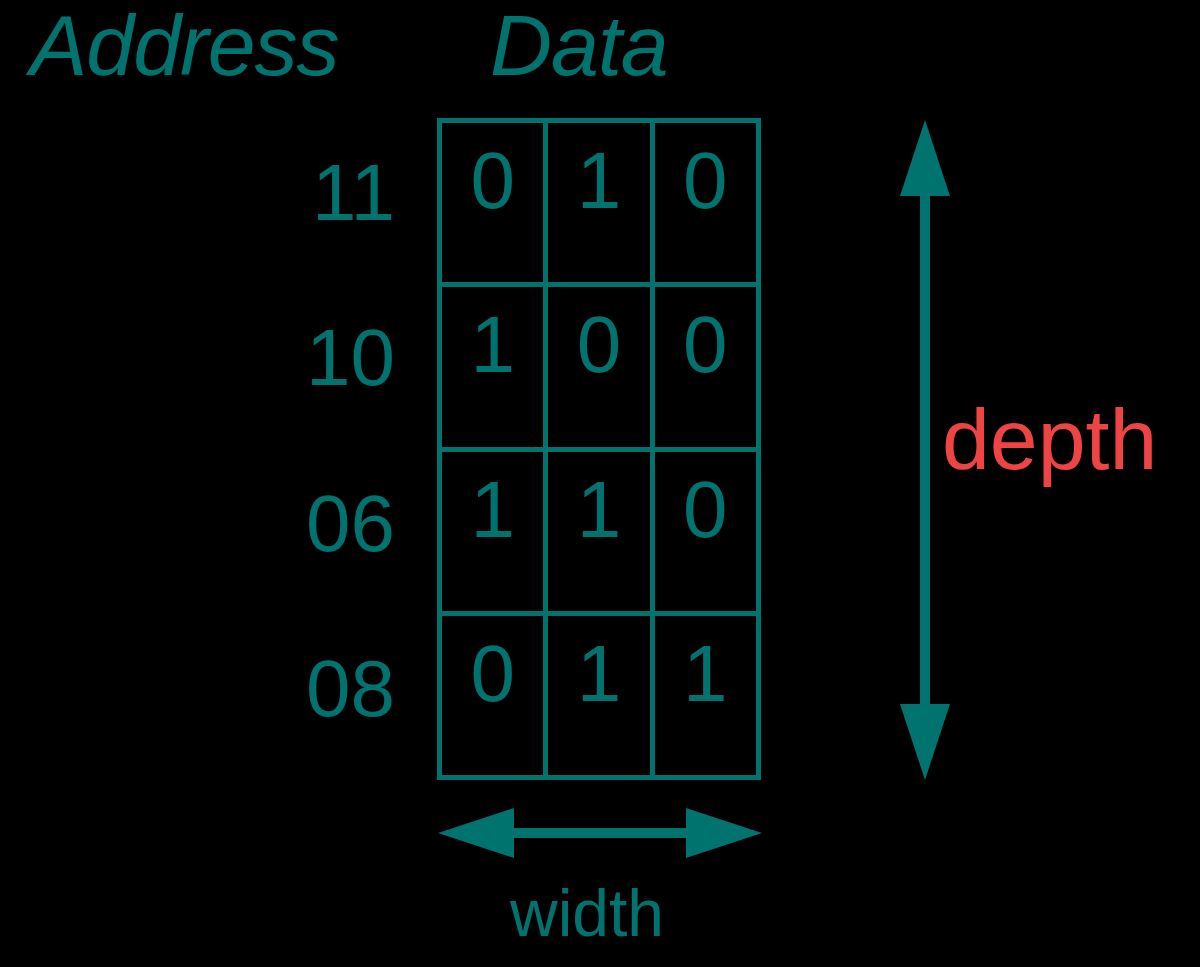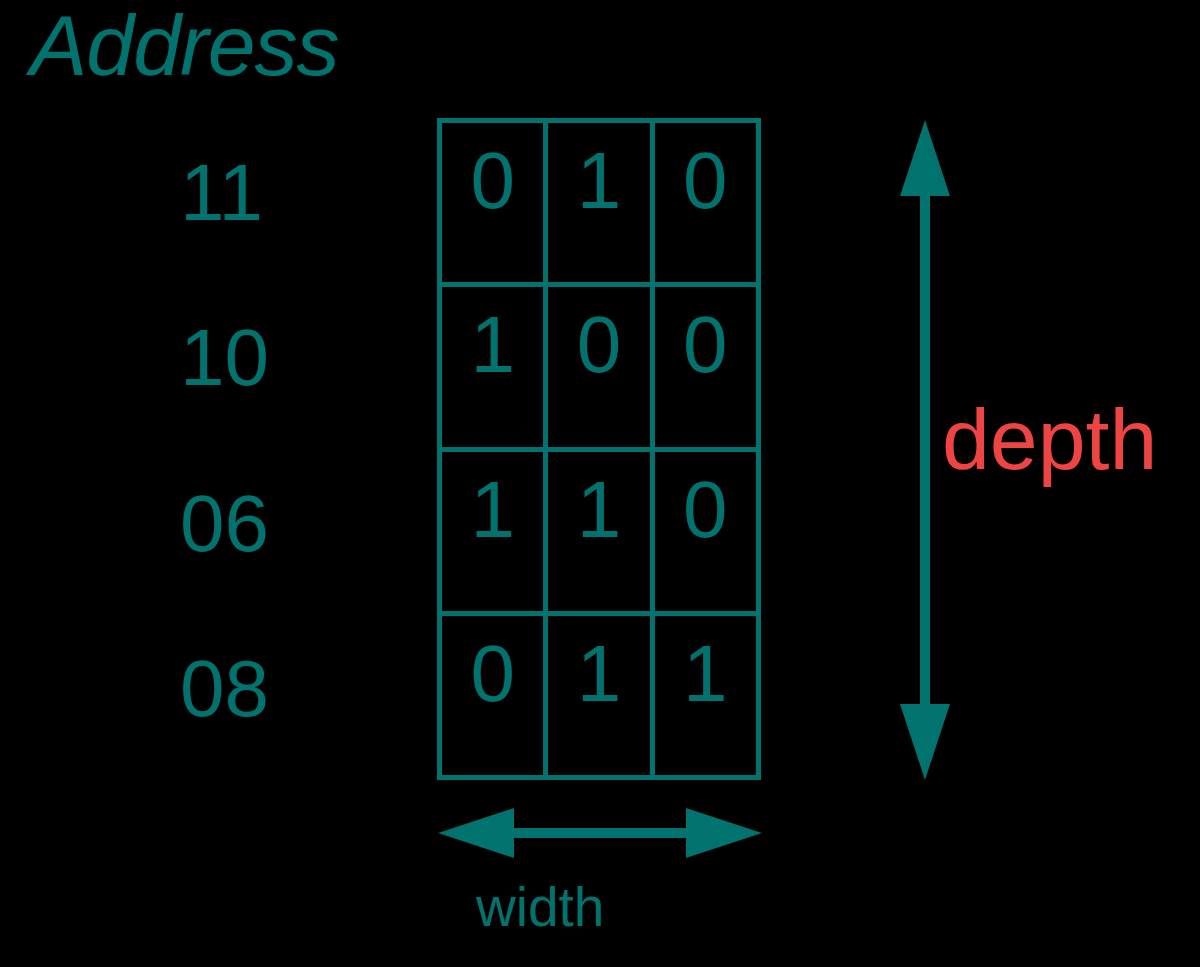--- a/index.html
+++ b/index.html
@@ -37,21 +37,21 @@
     position: absolute;
     left: 180px;
     top: 118px;
     width: 225px;
     height: 662px;
   }
   .address-cell {
     height: 165.5px;
     display: flex;
     align-items: center;
-    justify-content: flex-start;
+    justify-content: flex-end;
     padding-right: 10px;
     box-sizing: border-box;
   }
   .address-text {
     font-size: 80px;
     line-height: 1;
     color: #00736f;
     white-space: nowrap;
     position: relative;
     top: -8px;
@@ -114,36 +114,37 @@
   
   #width-arrow {
     position: absolute;
     left: 436px;
     top: 806px;
     width: 328px;
     height: 54px;
   }
   #width-label {
     position: absolute;
-    left: 476px;
+    left: 510px;
     top: 880px;
-    font-size: 55px;
+    font-size: 66px;
     line-height: 1;
     color: #00736f;
     white-space: nowrap;
     text-align: center;
   }
 </style>
 </head>
 <body>
 
 <div id="stage">
 
   <div class="col-header" id="header-address">Address</div>
 
+  <div class="col-header" id="header-data">Data</div>
 
   <div class="address-col">
     <div class="address-cell">
       <span class="address-text">11</span>
     </div>
     <div class="address-cell">
       <span class="address-text">10</span>
     </div>
     <div class="address-cell">
       <span class="address-text">06</span>

